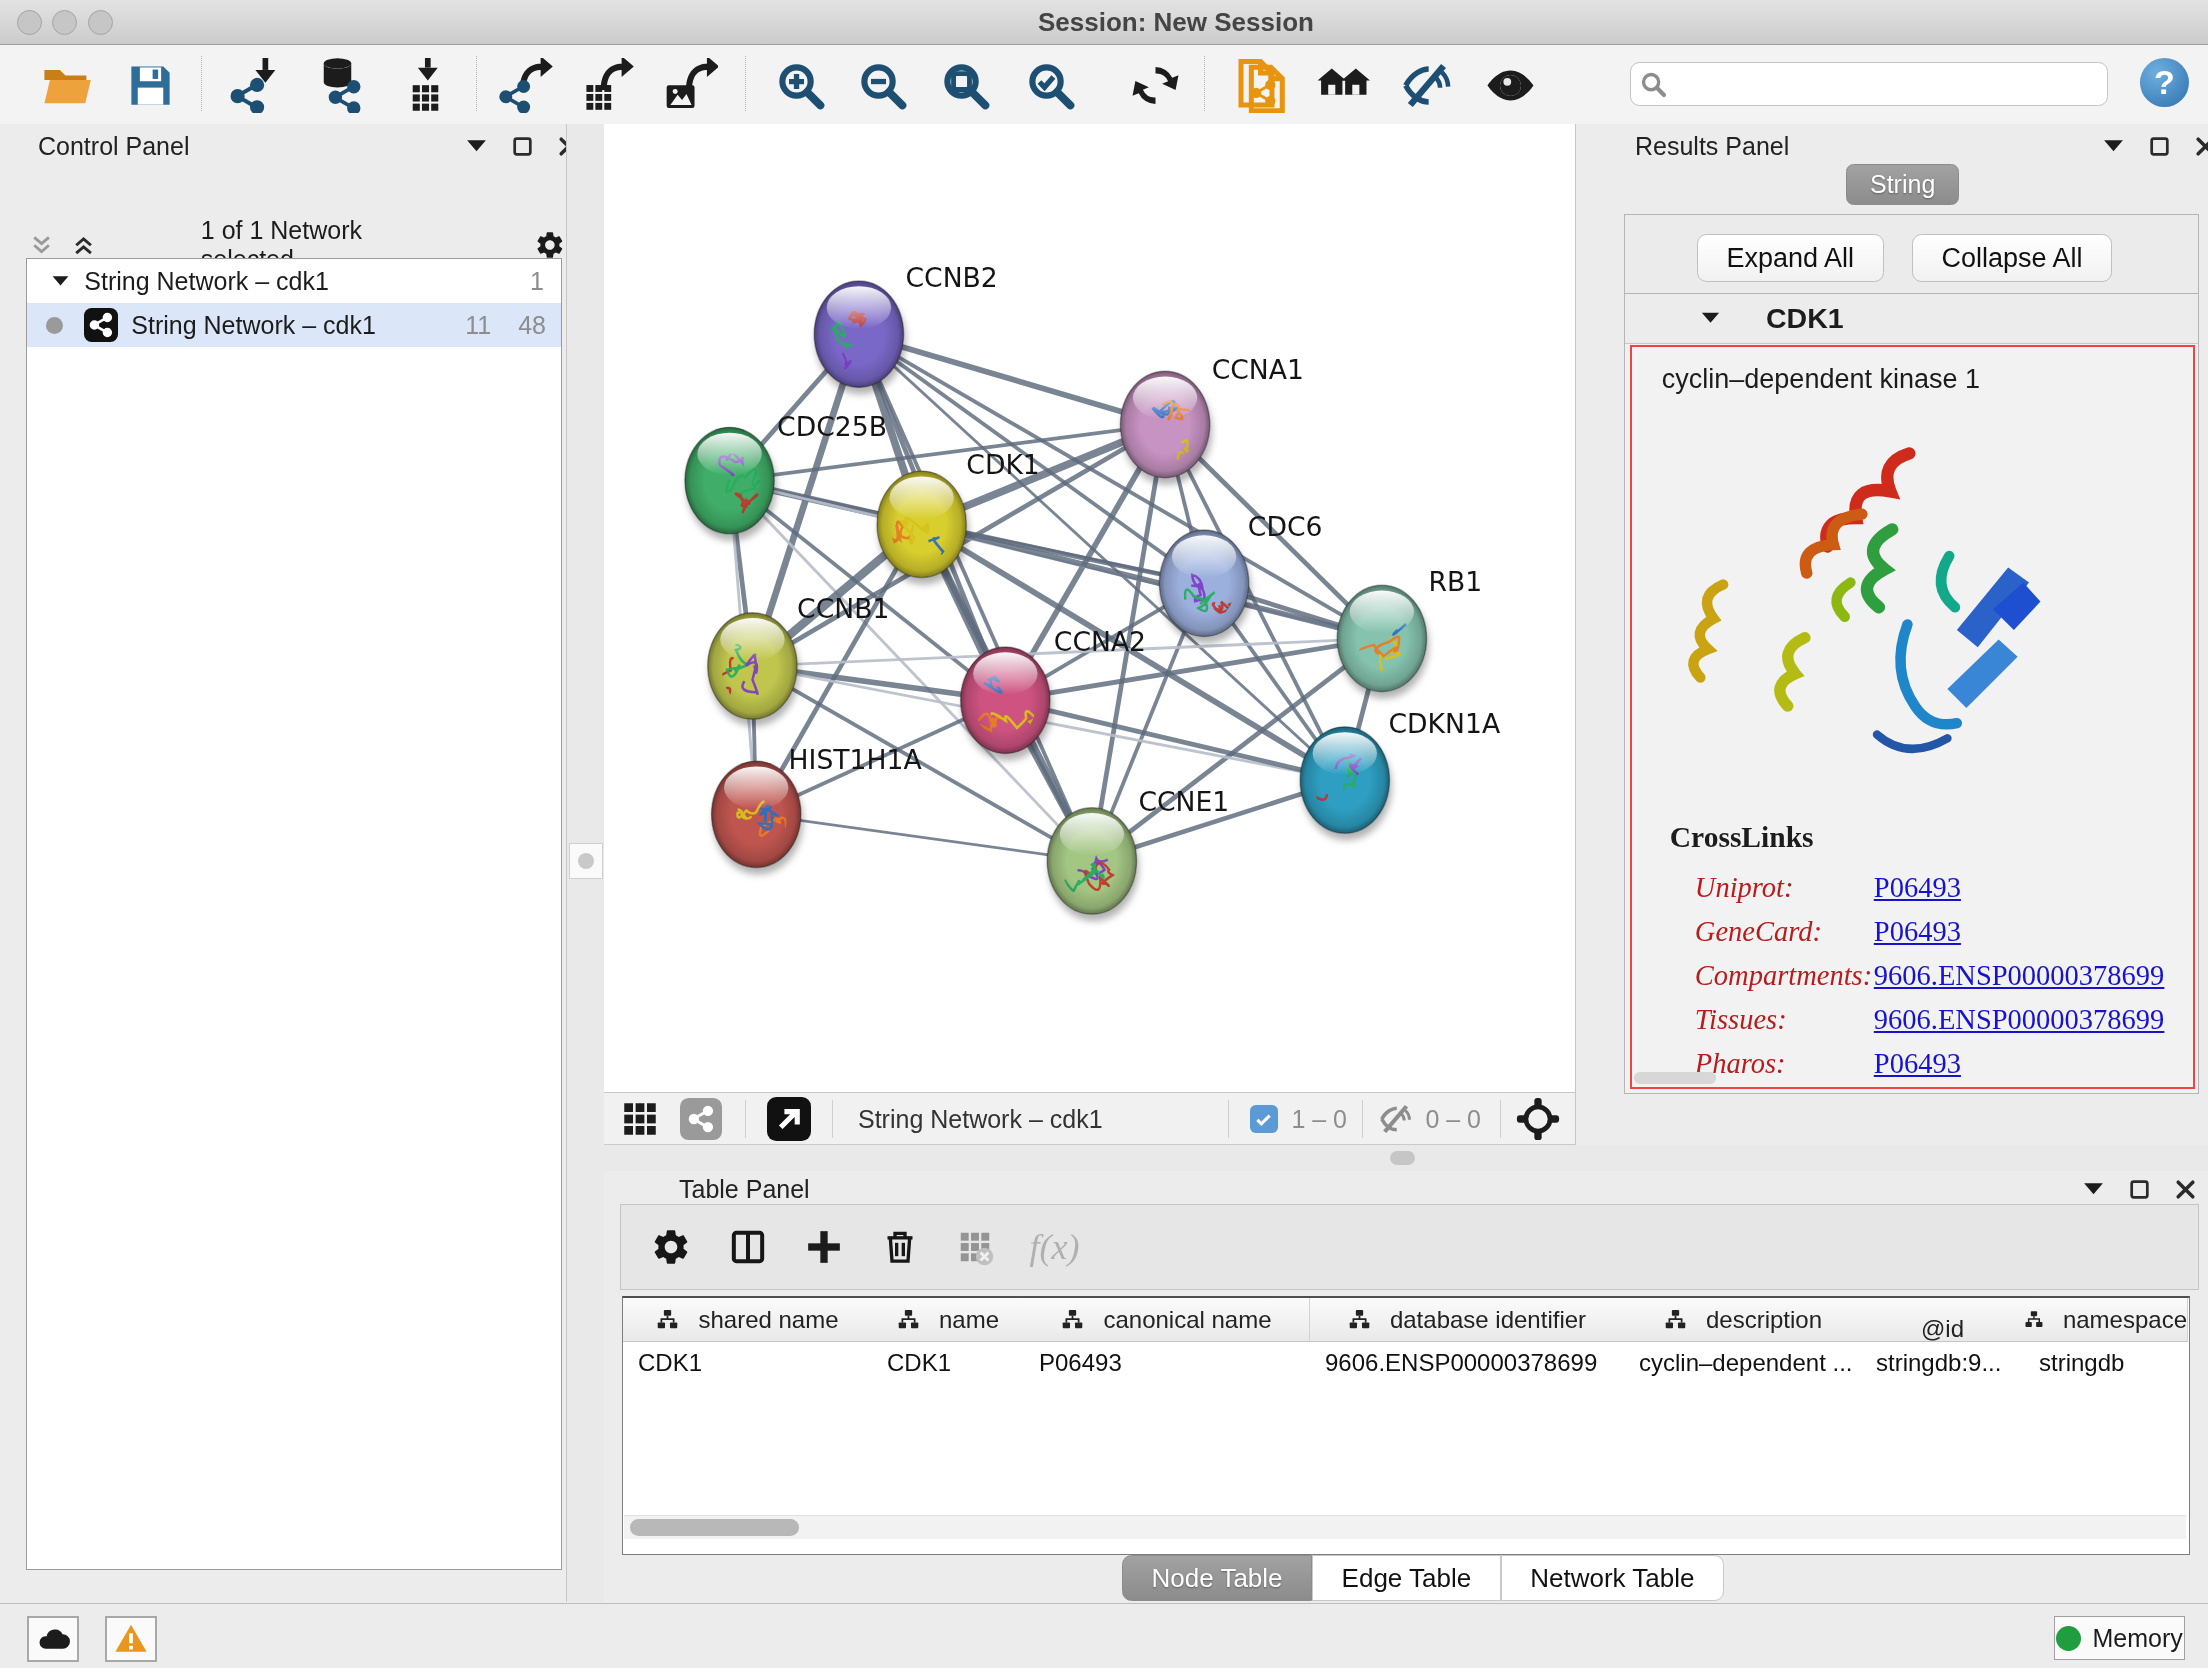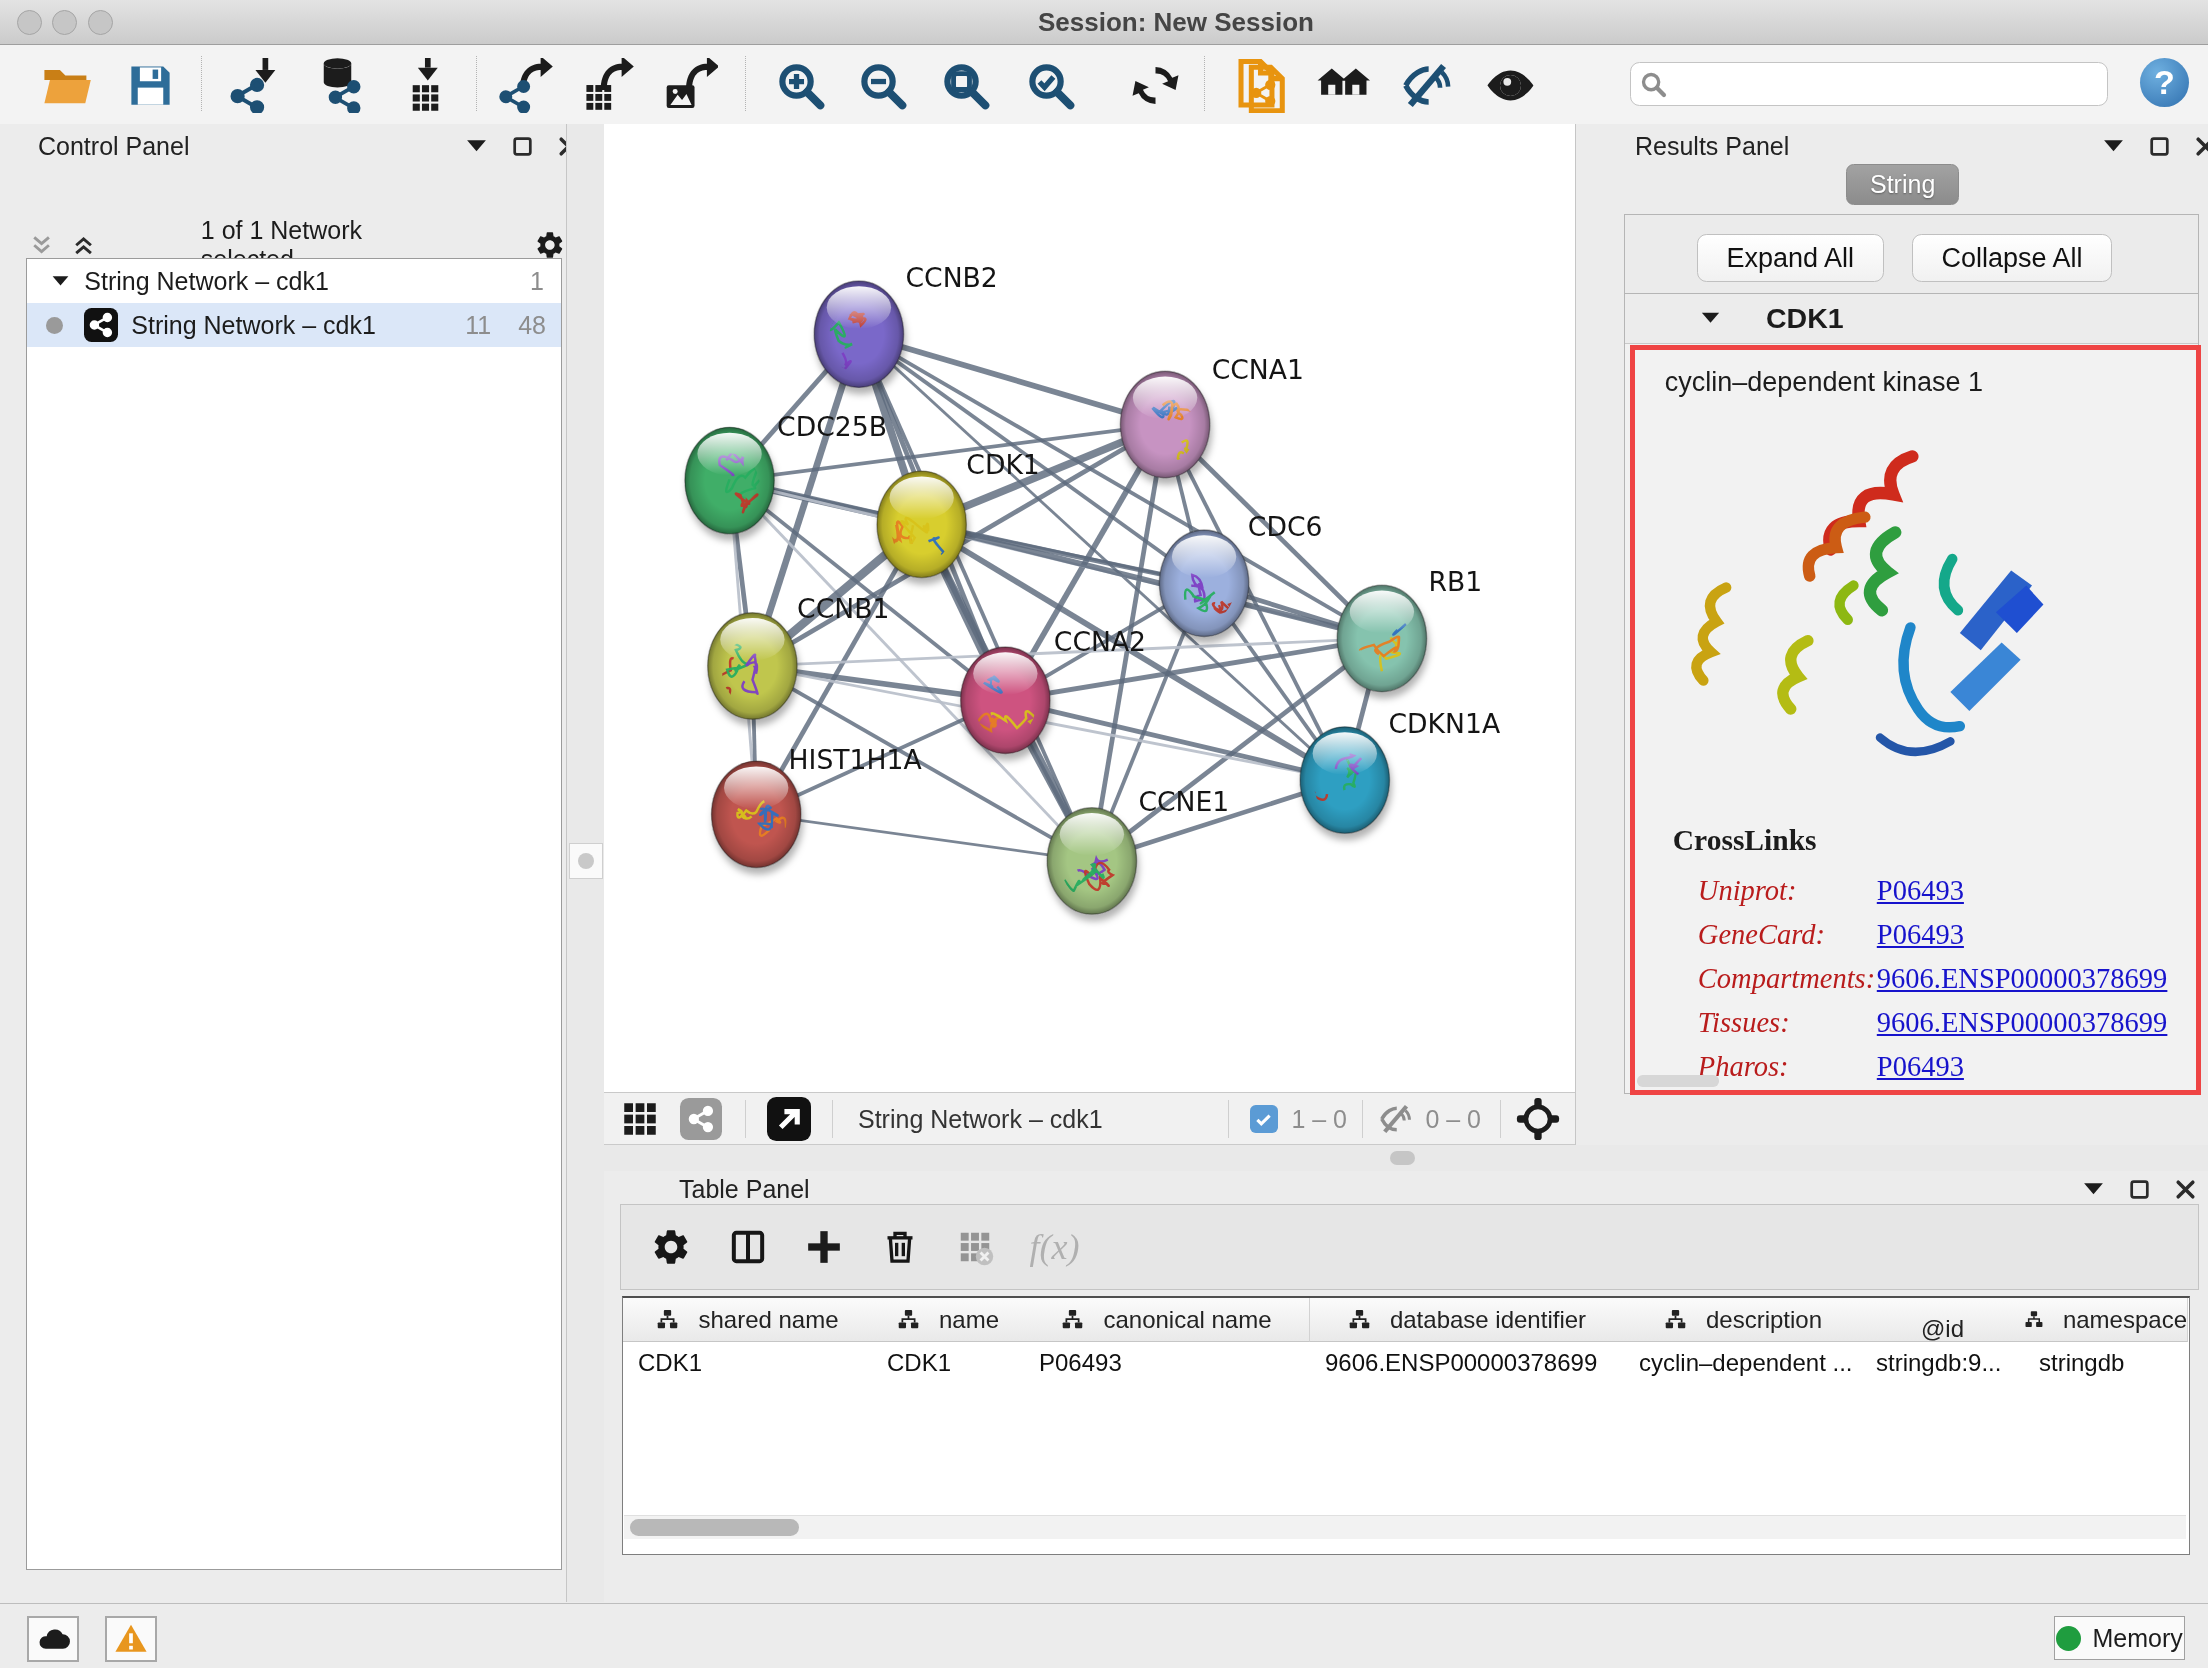--- a/index.html
+++ b/index.html
@@ -37,21 +37,21 @@
   #canvas-wrap{left:604px;top:124px;width:971px;height:968px;background:#fff;}
   #canvas-footer{left:604px;top:1092px;width:971px;height:52px;background:#f1f1f1;border-top:1px solid #c9c9c9;display:flex;align-items:center;}
   .fsep{width:0;height:38px;border-left:1px solid #cfcfcf;}
   .gray-num{color:#8d8d8d;font-size:25px;}
   #h-split{left:604px;top:1144px;width:1605px;height:27px;background:#e9e9e9;border-top:1px solid #cacaca;border-bottom:1px solid #cacaca;}
   
   #results-panel{left:1575px;top:124px;width:633px;height:1021px;background:#ececec;border-left:1px solid #c6c6c6;}
   #rp-box1{left:48px;top:90px;width:573px;height:82px;background:#ebebeb;border:1.9px solid #b5b5b5;}
   .rbtn{background:linear-gradient(#ffffff,#f1f1f1);border:1.9px solid #c0c0c0;border-radius:9.5px;font-size:27px;padding:7.6px 28.5px;color:#111;}
   #rp-section{left:48px;top:169px;width:573px;height:799px;border:1.9px solid #b5b5b5;background:#f1f1f1;}
-  #rp-inner{left:4.8px;top:51px;width:561px;height:740px;background:#f2f2f2;border:5px solid #ef4444;overflow:hidden;}
+  #rp-inner{left:4.8px;top:51px;width:561px;height:740px;background:#f2f2f2;border:2px solid #ef4444;overflow:hidden;}
   .serif{font-family:"Liberation Serif",serif;}
   .xl-row{display:flex;font-size:28.5px;height:44px;align-items:center;}
   .xl-row .lbl{width:179px;color:#b91c1c;font-style:italic;}
   .xl-row a{color:#1713cc;text-decoration:underline;}
   
   #table-panel{left:604px;top:1171px;width:1605px;height:432px;background:#ececec;}
   #tp-toolbar{left:16px;top:33px;width:1579px;height:86px;background:#e6e6e6;border:1px solid #c4c4c4;display:flex;align-items:center;gap:36px;padding-left:28.5px;box-sizing:border-box;}
   #tp-table{left:18px;top:125px;width:1566px;height:256px;background:#fff;border:1.9px solid #7e7e7e;border-top:2.9px solid #4e4e4e;overflow:hidden;}
   .th{position:absolute;top:0;height:43px;background:linear-gradient(#fbfbfb,#e9e9e9);border-right:1px solid #d2d2d2;border-bottom:1px solid #c6c6c6;display:flex;align-items:center;justify-content:center;gap:19px;font-size:24px;color:#222;overflow:hidden;white-space:nowrap;}
   .td{position:absolute;top:44px;height:42px;display:flex;align-items:center;padding-left:15px;font-size:24px;color:#111;overflow:hidden;white-space:nowrap;box-sizing:border-box;}
@@ -819,20 +819,25 @@
       <div class="td" style="left: 249px; width: 152px;">CDK1</div>
       <div class="td" style="left: 401px; width: 285px;">P06493</div>
       <div class="td" style="left: 687px; width: 314px;">9606.ENSP00000378699</div>
       <div class="td" style="left: 1001px; width: 238px;">cyclin–dependent ...</div>
       <div class="td" style="left: 1238px; width: 163px;">stringdb:9...</div>
       <div class="td" style="left: 1401px; width: 163px;">stringdb</div>
     </div>
   <div id="tp-hscroll" class="abs" style="left:20px;top:344px">
       <div id="tp-hthumb" class="abs"></div>
     </div>
+  <div id="tp-tabs" class="abs">
+      <span class="tab sel">Node Table</span>
+      <span class="tab">Edge Table</span>
+      <span class="tab">Network Table</span>
+    </div>
 </div>
 
 <div id="statusbar" class="abs">
   <div class="sb-btn abs" style="left:27px">
       <svg viewBox="0 0 24 24" width="36" height="36">
         <use href="#cloud24" fill="#111"></use>
       </svg>
     </div>
   <div class="sb-btn abs" style="left:105px">
       <svg viewBox="0 0 24 24" width="34" height="34">

